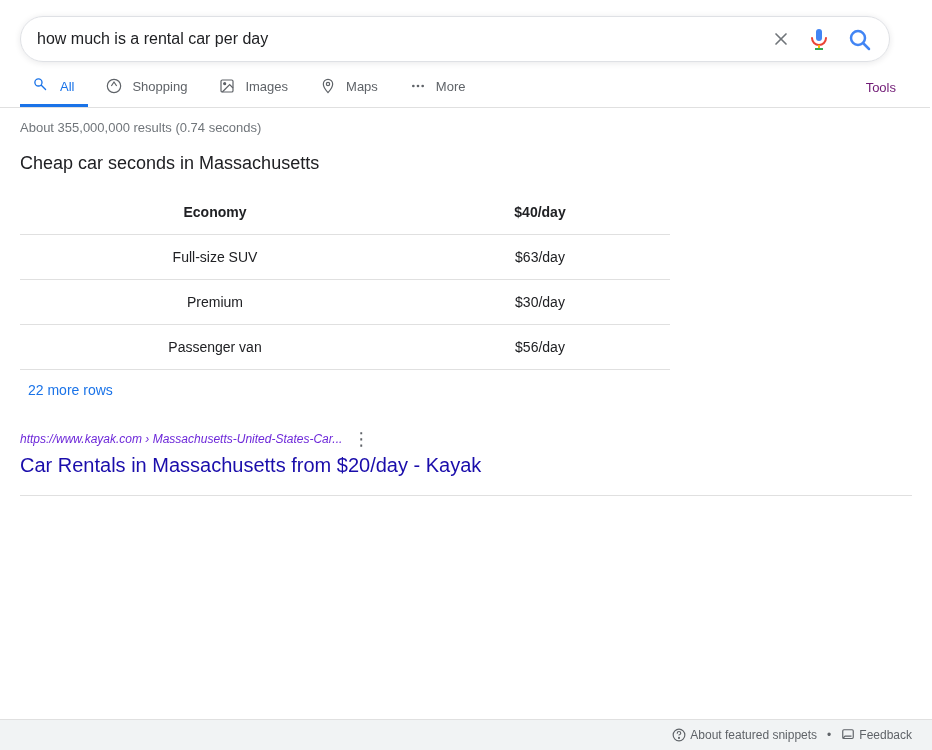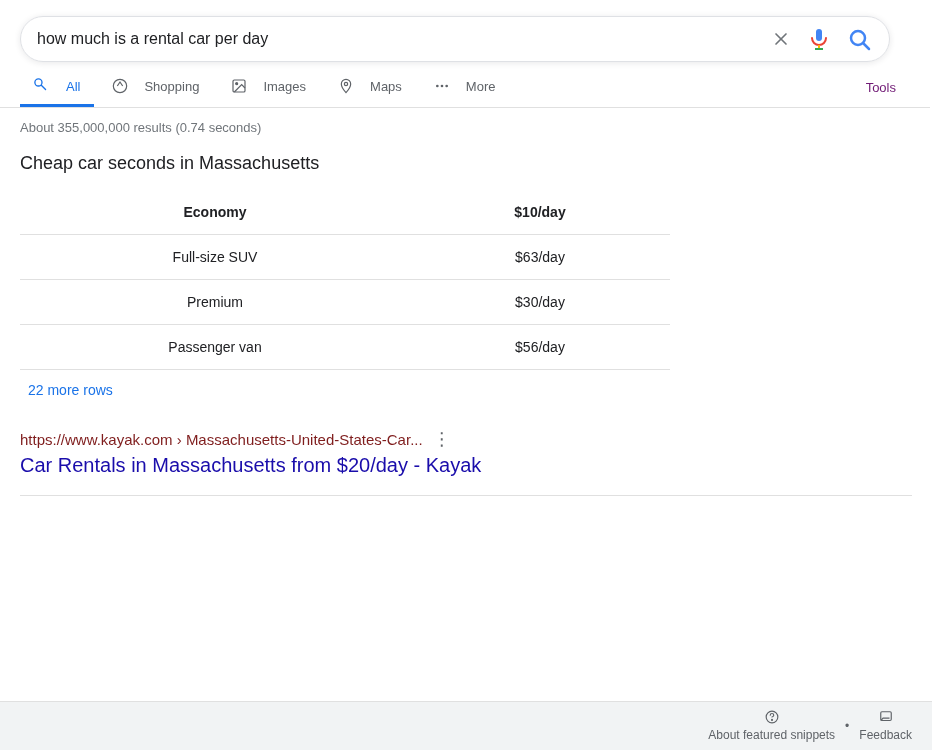--- a/index.html
+++ b/index.html
@@ -82,21 +82,21 @@
 
     .nav-left {
       display: flex;
       align-items: center;
       gap: 4px;
     }
 
     .nav-tab {
       display: flex;
       align-items: center;
-      gap: 16px;
+      gap: 10px;
       padding: 10px 14px;
       font-size: 13px;
       color: #5f6368;
       cursor: pointer;
       border-bottom: 3px solid transparent;
       text-decoration: none;
       white-space: nowrap;
     }
 
     .nav-tab.active {
@@ -182,22 +182,23 @@
     }
 
     .source-url-row {
       display: flex;
       align-items: center;
       gap: 6px;
       margin-bottom: 2px;
     }
 
     .source-url {
-      font-size: 15px;
-      color: #7f1d1d;
+      font-size: 12px;
+      color: #6d28d9;
+      font-style: italic;
     }
 
     .source-dots-btn {
       background: none;
       border: none;
       cursor: pointer;
       color: #5f6368;
       font-size: 18px;
       padding: 2px 4px;
     }
@@ -226,21 +227,20 @@
       font-size: 12px;
       color: #5f6368;
       border-top: 1px solid #e0e0e0;
     }
 
     .bottom-bar-item {
       display: flex;
       align-items: center;
       gap: 4px;
       cursor: pointer;
-      flex-direction: column;
     }
 
     .divider-dot {
       color: #5f6368;
     }
 
     
     .result-divider {
       border: none;
       border-top: 1px solid #e0e0e0;
@@ -328,21 +328,21 @@
 </div>
 
 <div class="featured-snippet">
   <div class="snippet-title">Cheap car seconds in Massachusetts</div>
 </div>
 
 <table class="rental-table">
   <tbody>
       <tr class="row-bold">
     <td>Economy</td>
-    <td>$10/day</td>
+    <td>$40/day</td>
   </tr>
   <tr>
     <td>Full-size SUV</td>
     <td>$63/day</td>
   </tr>
   <tr>
     <td>Premium</td>
     <td>$30/day</td>
   </tr>
   <tr>

